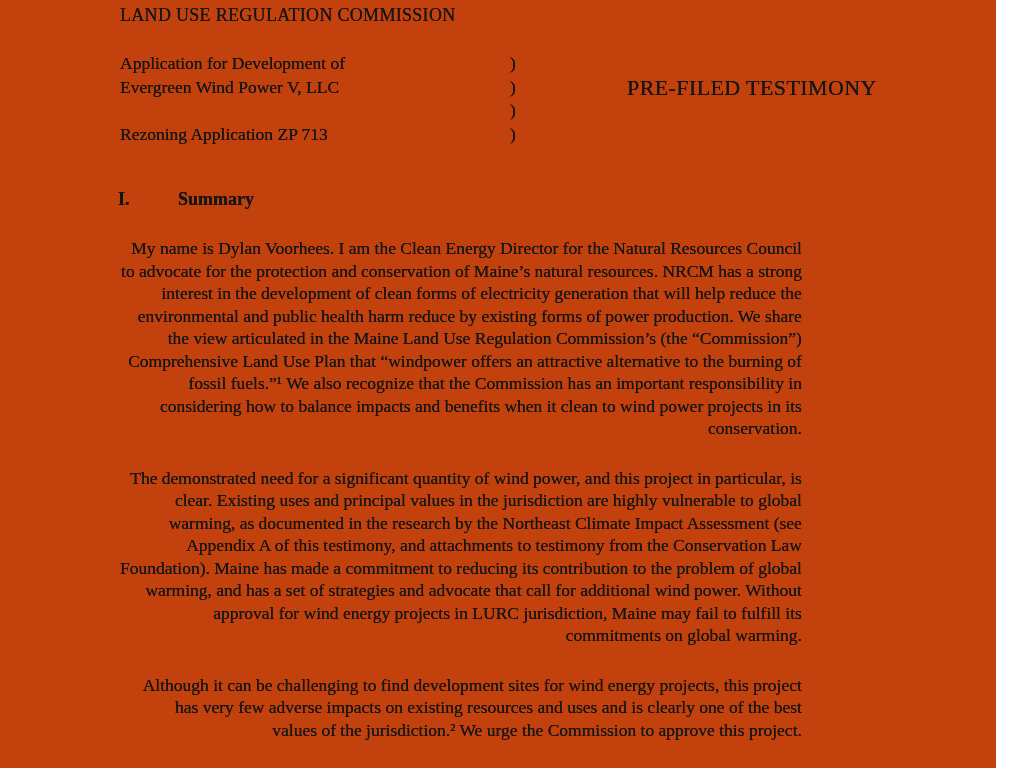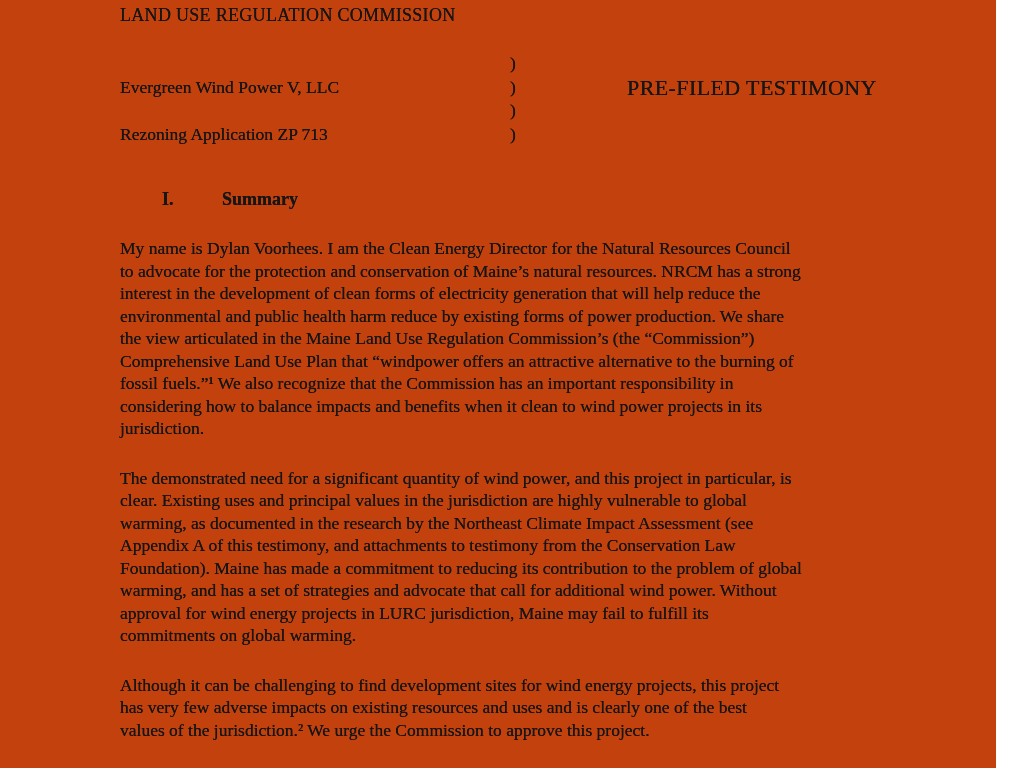--- a/index.html
+++ b/index.html
@@ -47,46 +47,47 @@
     letter-spacing: 0.4px;
     white-space: nowrap;
   }
   .section-heading {
     position: absolute;
     left: 118px;
     top: 189px;
     font-size: 18px;
     font-weight: bold;
     white-space: nowrap;
-    margin-left: 44px;
   }
   .section-number { display: inline-block; width: 60px; }
   .body-text {
     position: absolute;
     left: 120px;
     top: 237px;
     font-size: 17.5px;
   }
   .paragraph { margin: 0 0 27px 0; }
   .line {
     height: 22.5px;
     line-height: 22.5px;
     white-space: nowrap;
+    text-align: right;
   }
 </style>
 </head>
 <body>
 
 <div class="page">
 
   <div class="doc-title">LAND USE REGULATION COMMISSION</div>
 
   <div class="caption-rows">
 
       <div class="caption-row">
+        <span class="caption-text">Application for Development of</span>
         <span class="caption-paren">)</span>
       </div>
 
       <div class="caption-row">
         <span class="caption-text">Evergreen Wind Power V, LLC</span>
         <span class="caption-paren">)</span>
       </div>
 
       <div class="caption-row">
         <span class="caption-paren">)</span>
@@ -118,21 +119,21 @@
         <div class="line">environmental and public health harm reduce by existing forms of power production. We share</div>
 
         <div class="line">the view articulated in the Maine Land Use Regulation Commission’s (the “Commission”)</div>
 
         <div class="line">Comprehensive Land Use Plan that “windpower offers an attractive alternative to the burning of</div>
 
         <div class="line">fossil fuels.”¹ We also recognize that the Commission has an important responsibility in</div>
 
         <div class="line">considering how to balance impacts and benefits when it clean to wind power projects in its</div>
 
-        <div class="line">jurisdiction.</div>
+        <div class="line">conservation.</div>
       </div>
 
     <div class="paragraph">
 
         <div class="line">The demonstrated need for a significant quantity of wind power, and this project in particular, is</div>
 
         <div class="line">clear. Existing uses and principal values in the jurisdiction are highly vulnerable to global</div>
 
         <div class="line">warming, as documented in the research by the Northeast Climate Impact Assessment (see</div>
 

